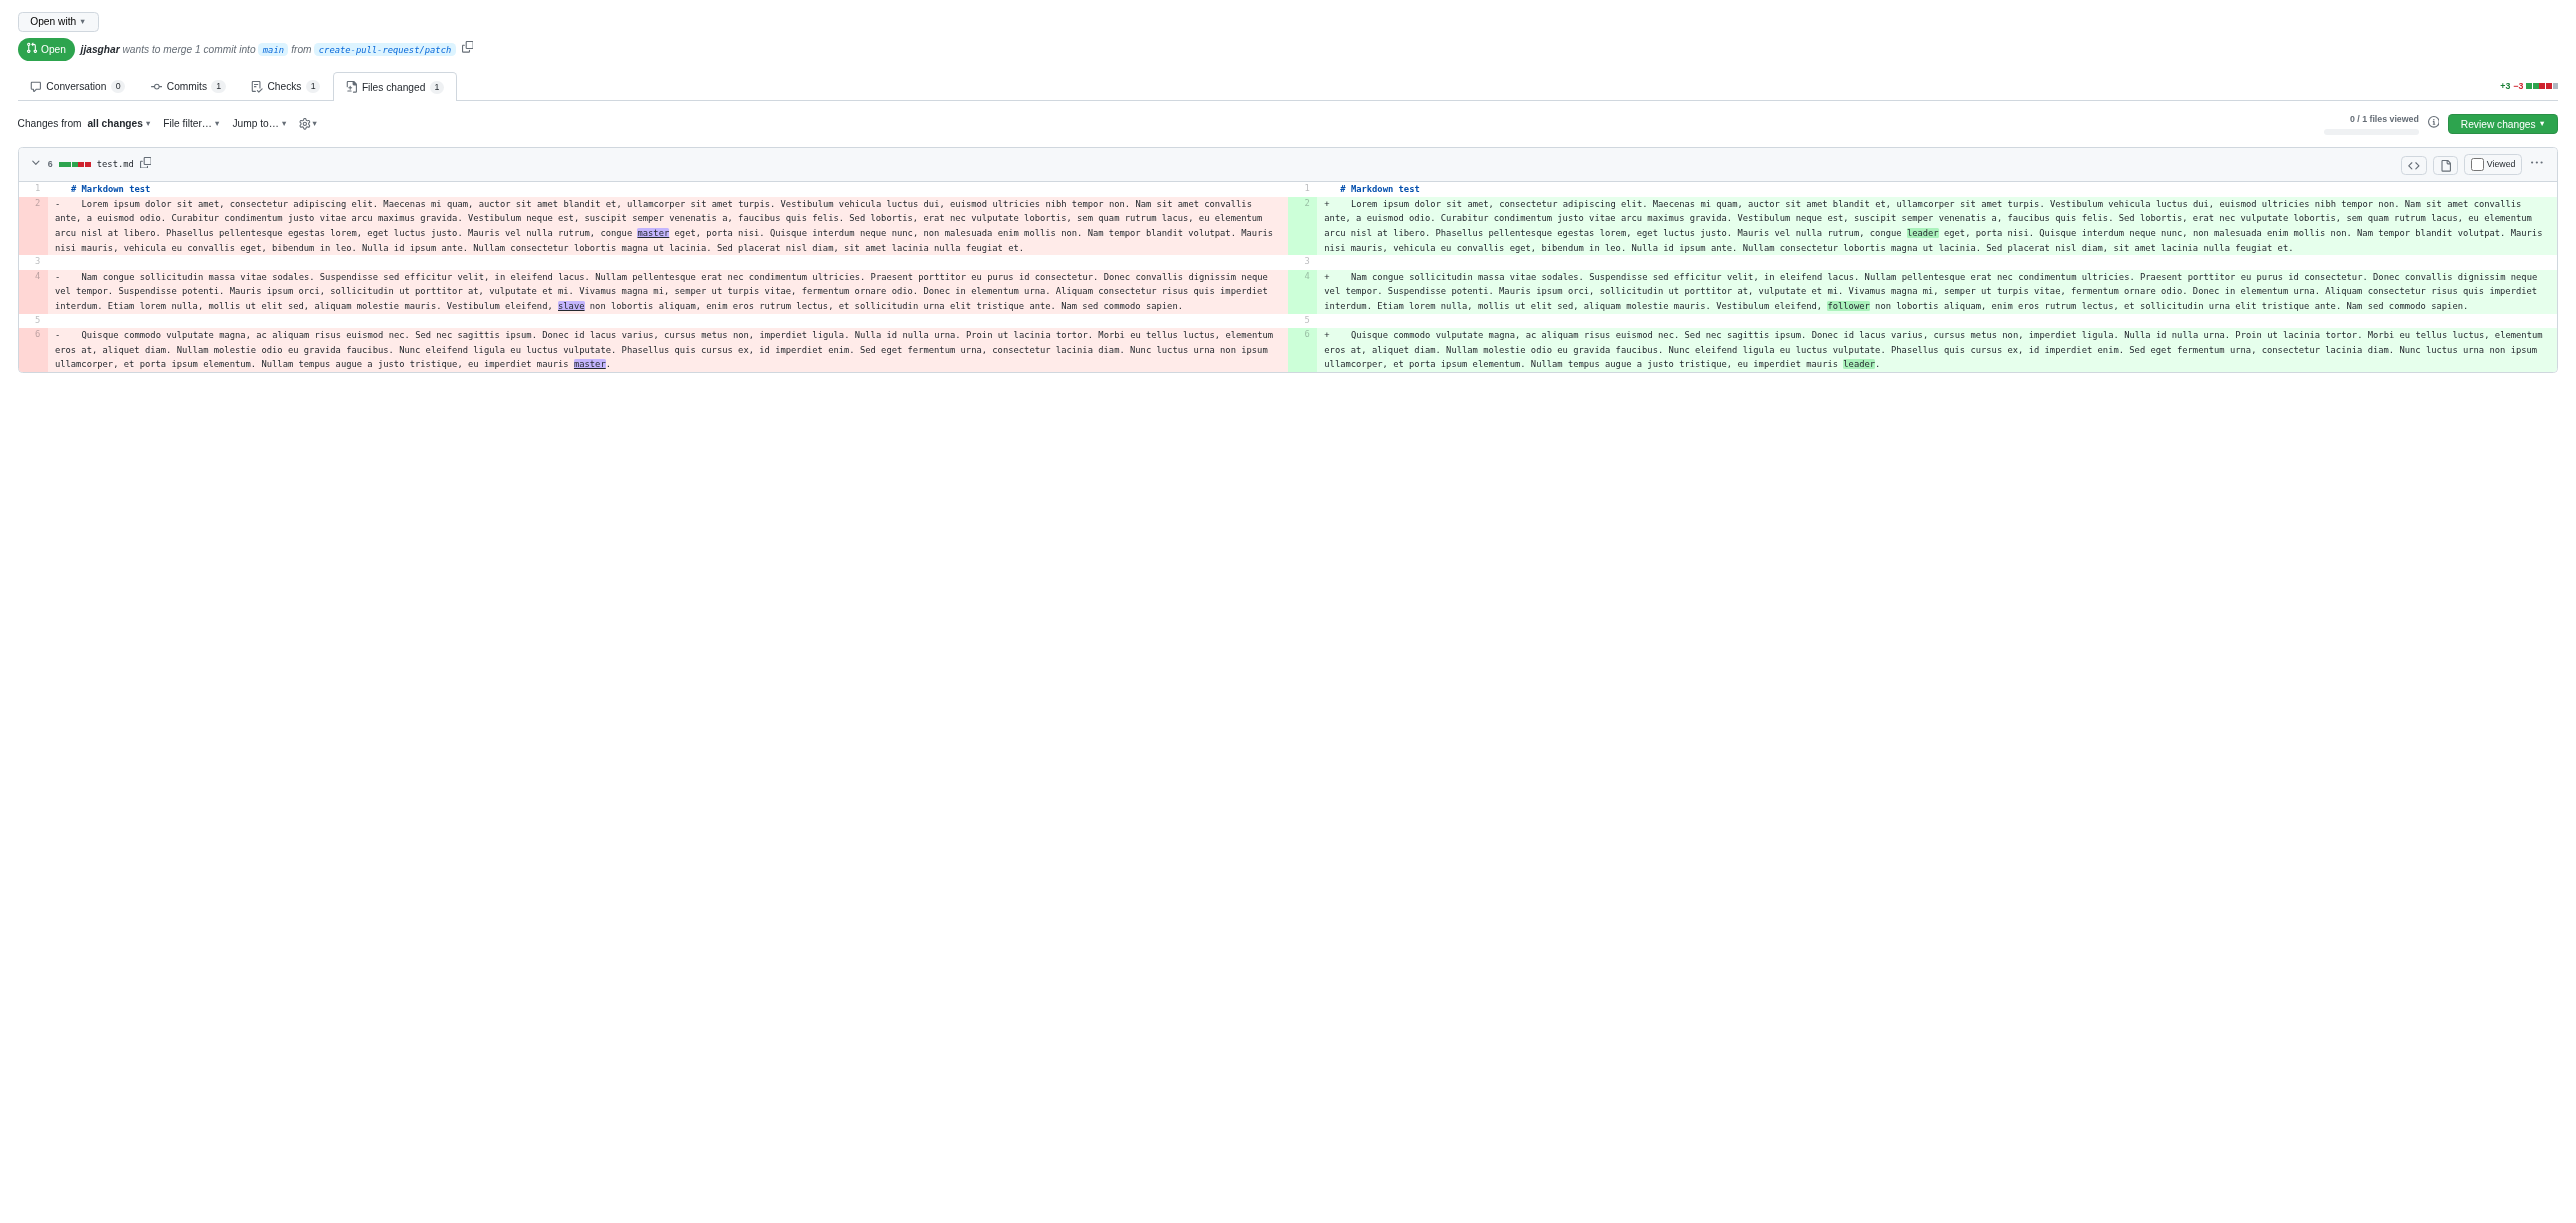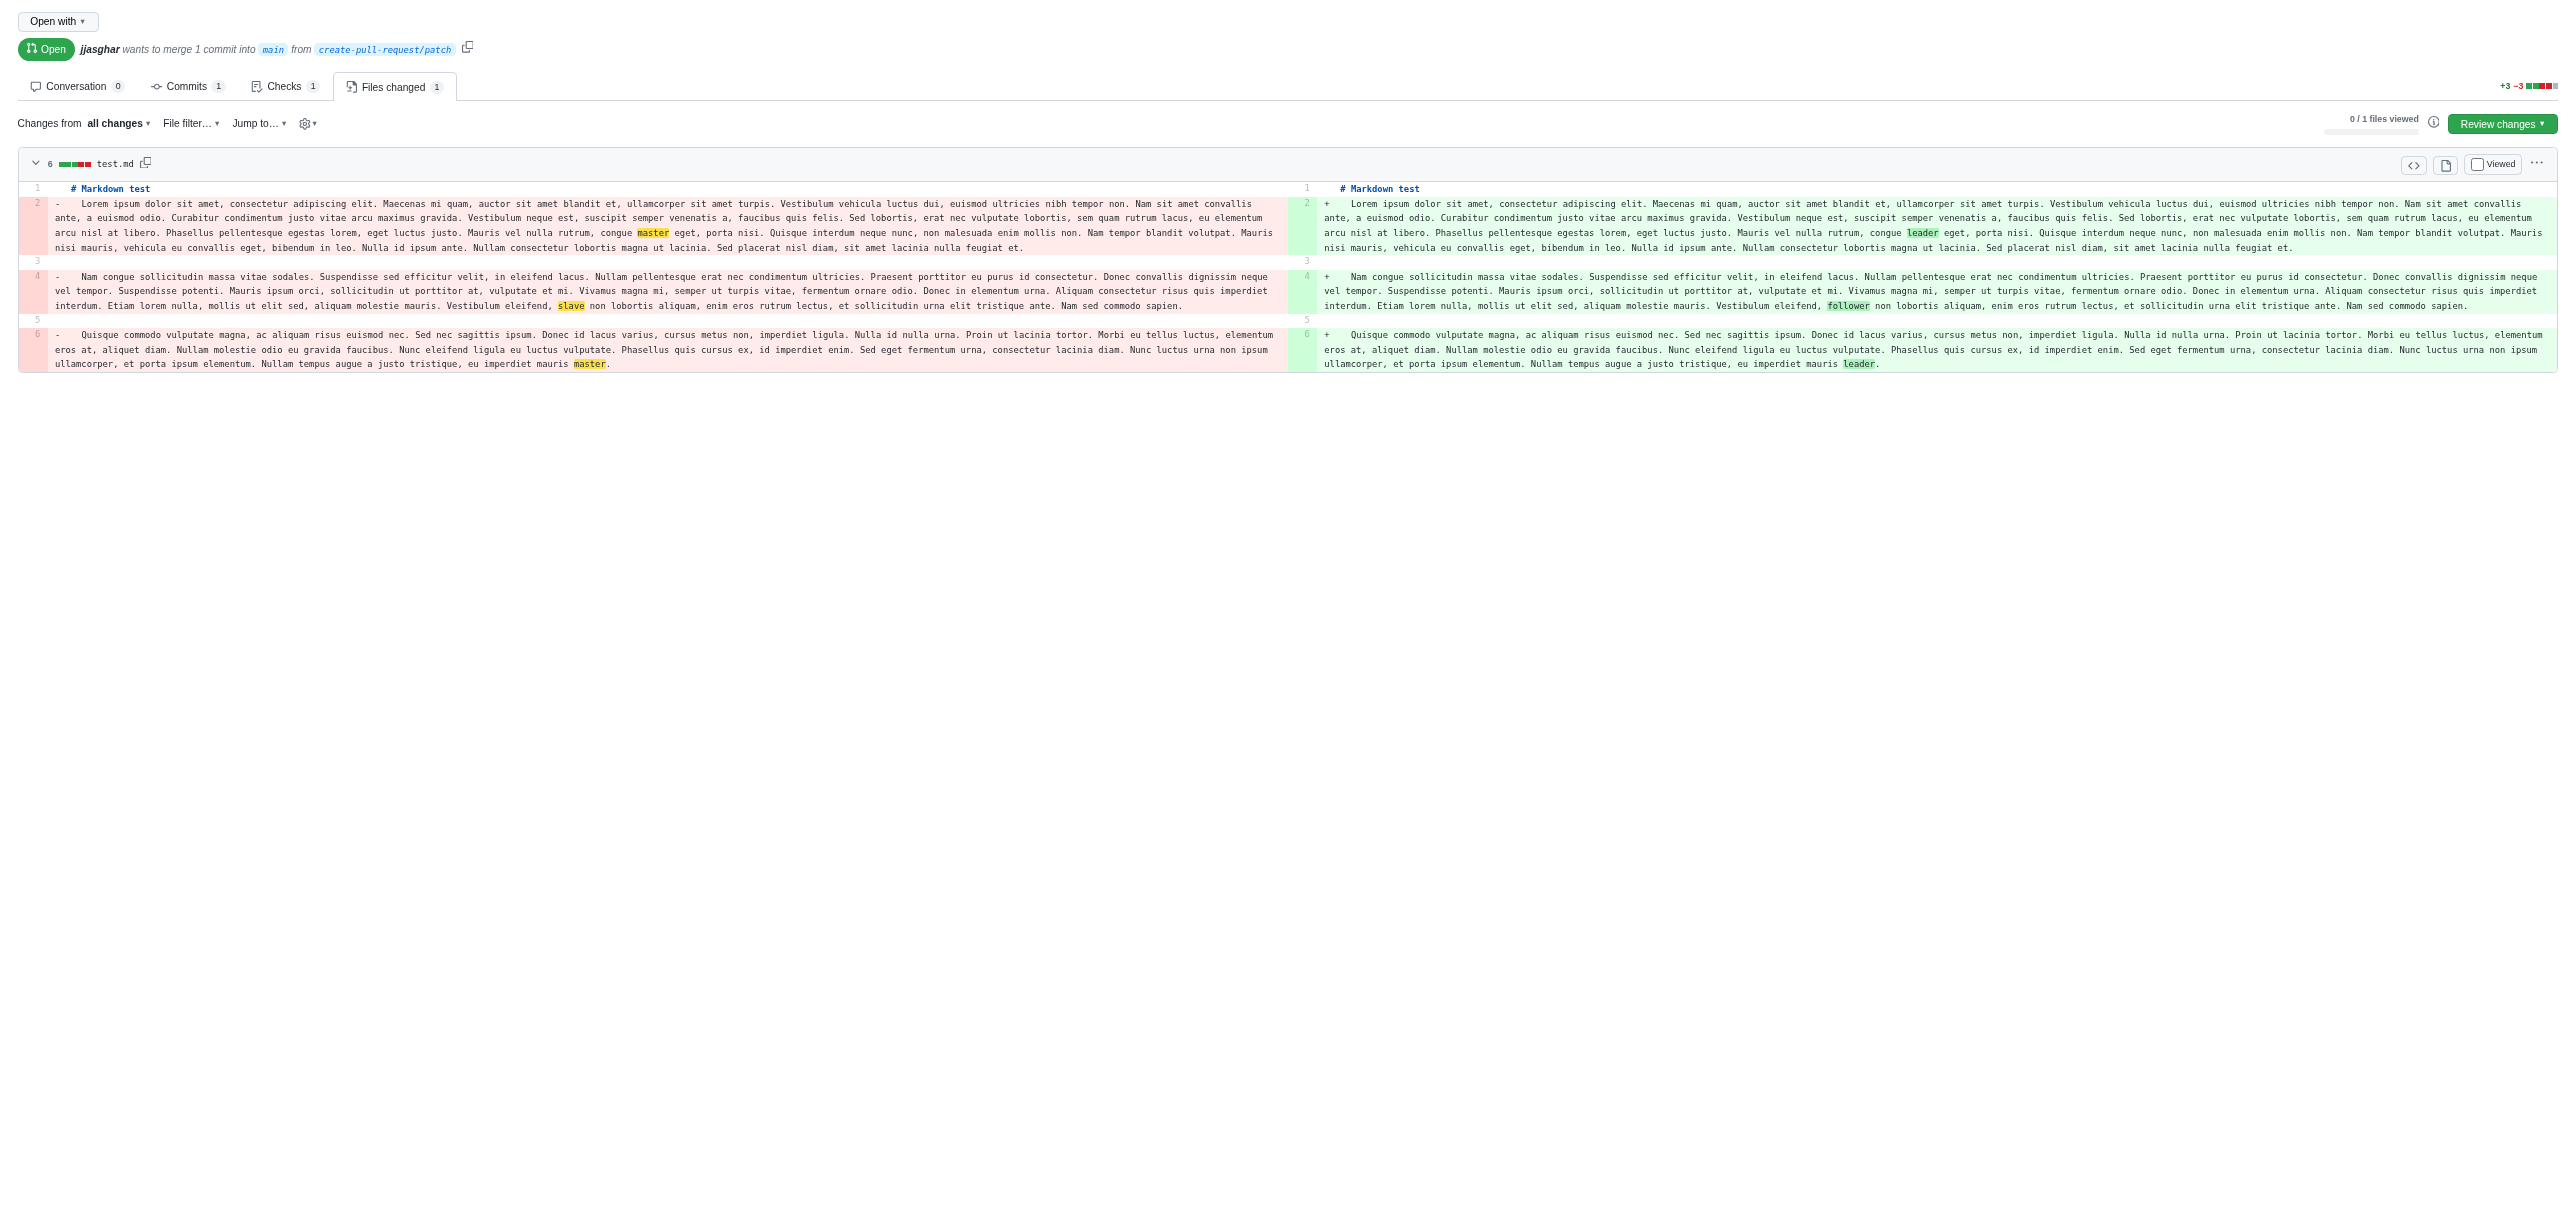--- a/index.html
+++ b/index.html
@@ -190,21 +190,21 @@
     padding: 0 7.3px;
     white-space: pre-wrap;
     word-wrap: break-word;
     line-height: 14.6px;
   }
   .hunk-row .line-content { background: #ddf4ff; color: #656d76; padding: 2.9px 7.3px; }
   .ctx .line-content { background: #ffffff; }
   .del .line-content { background: #ffebe9; }
   .add .line-content { background: #e6ffec; }
   .marker { display: inline-block; width: 16px; user-select: none; }
-  .hl-del { background: #fde047; border-radius: 1.5px; }
+  .hl-del { background: #c4b5fd; border-radius: 1.5px; text-decoration: underline; }
   .hl-add { background: #abf2bc; border-radius: 1.5px; }
   .md-heading { color: #0550ae; font-weight: 600; }
   .ellipsis-cell { font-family: ui-monospace, monospace; font-size:8.8px; color:#656d76; background:#f6f8fa; text-align:center; padding:2.9px 7.3px; width:29px; }
   input[type=checkbox] { margin:0; }
 </style>
 </head>
 <body>
 
 <div class="container">
 

